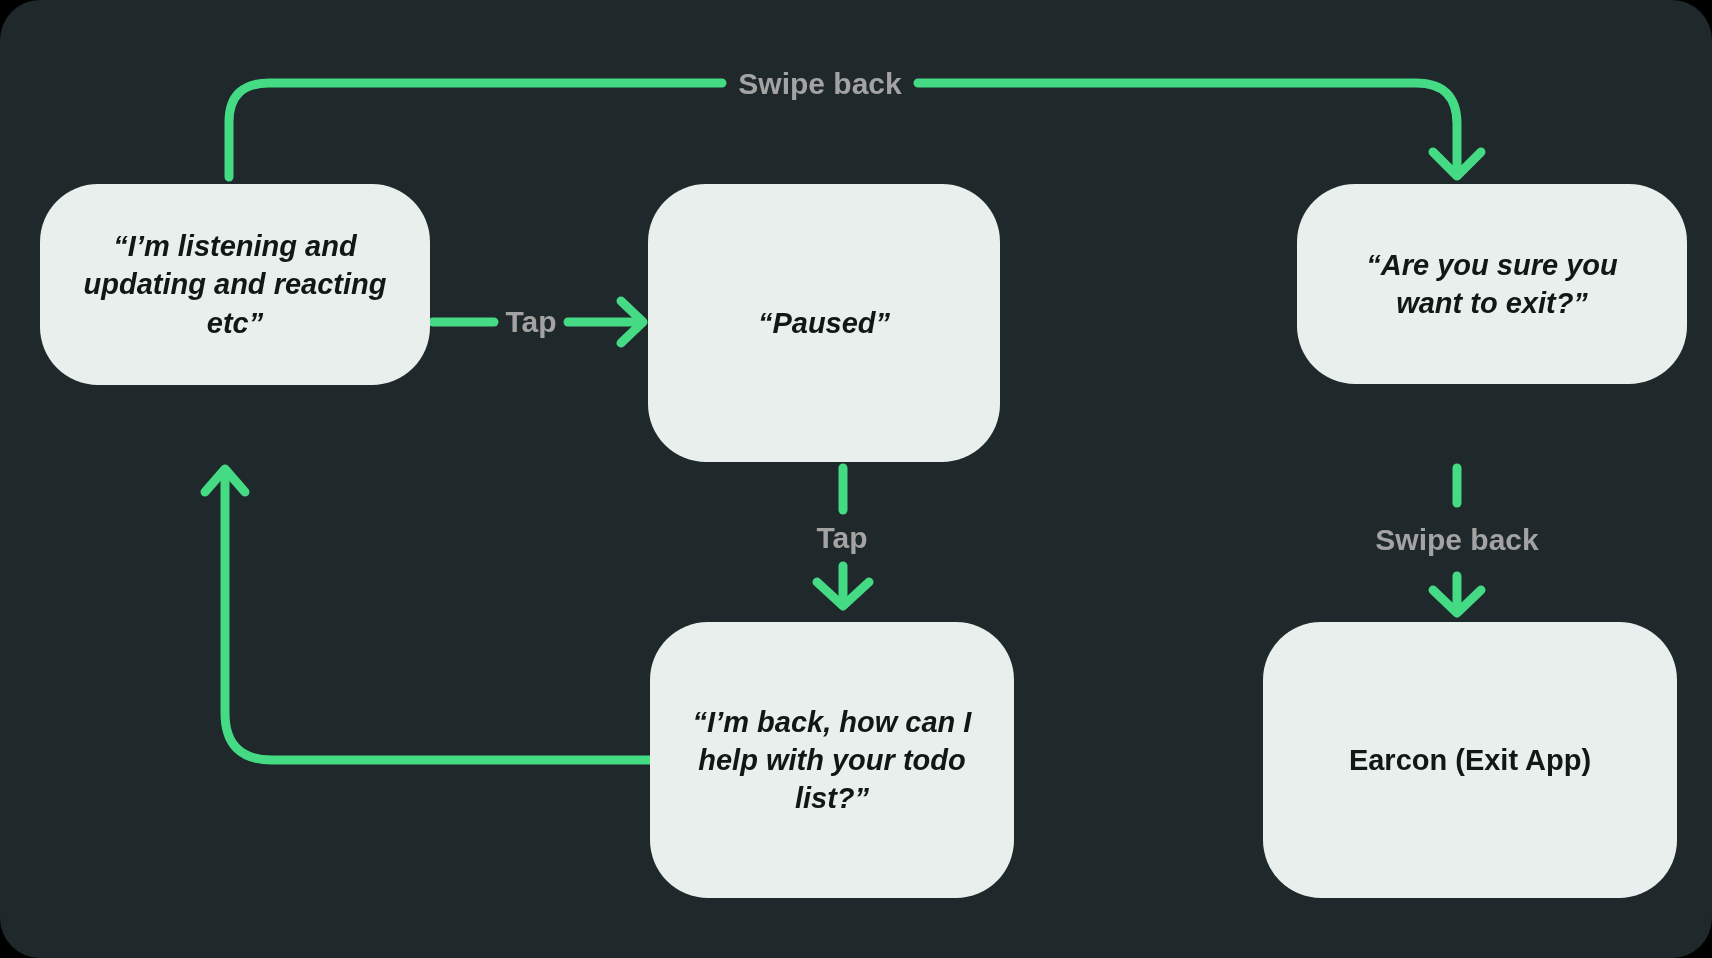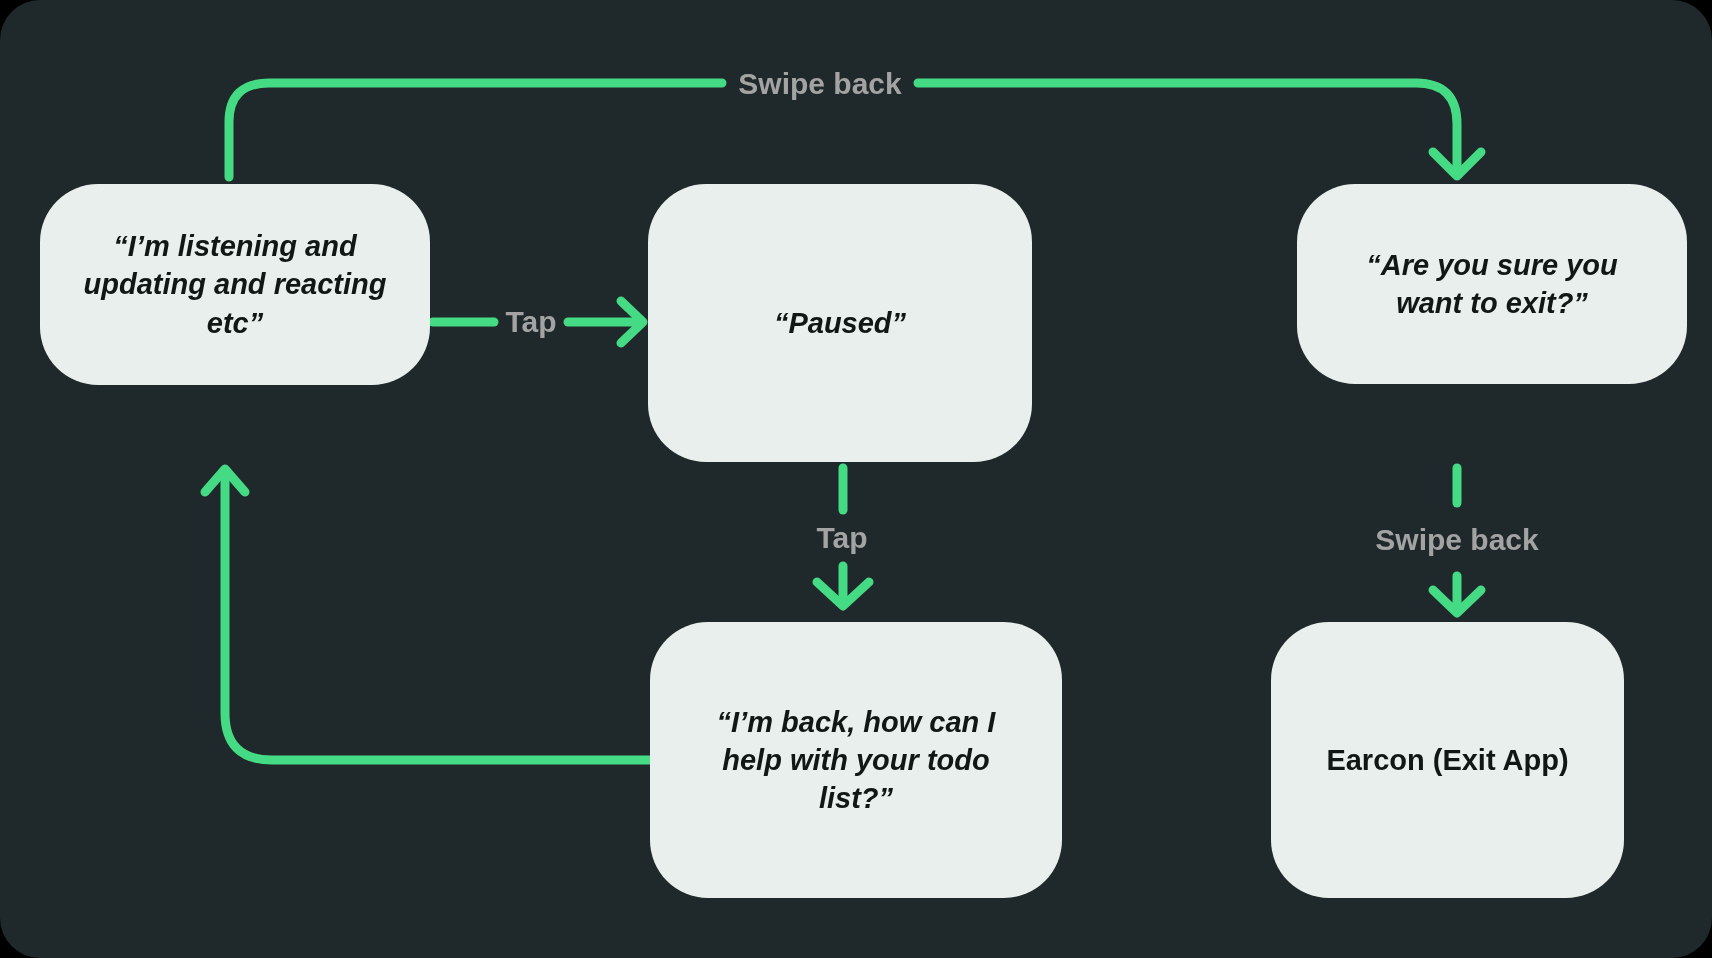--- a/index.html
+++ b/index.html
@@ -42,27 +42,27 @@
     text-align: center;
     color: #101715;
     font-size: 29px;
     font-weight: bold;
     line-height: 1.32;
   }
   .node .node-label { display: block; }
   .node.quote { font-style: italic; }
   .node-listening      { left: 40px;   top: 184px; width: 390px; height: 201px; }
   .node-listening .node-label { max-width: 340px; }
-  .node-paused         { left: 648px;  top: 184px; width: 384px; height: 278px; }
+  .node-paused         { left: 648px;  top: 184px; width: 352px; height: 278px; }
   .node-paused .node-label { max-width: 330px; }
   .node-confirm-exit   { left: 1263px; top: 184px; width: 390px; height: 200px; margin-left: 34px; }
   .node-confirm-exit .node-label { max-width: 300px; }
-  .node-back           { left: 650px;  top: 622px; width: 412px; height: 276px; }
+  .node-back           { left: 650px;  top: 622px; width: 364px; height: 276px; }
   .node-back .node-label { max-width: 330px; }
-  .node-earcon         { left: 1263px; top: 622px; width: 353px; height: 276px; margin-left: 8px; }
+  .node-earcon         { left: 1263px; top: 622px; width: 414px; height: 276px; }
   .node-earcon .node-label { max-width: 340px; }
   .edge-label {
     position: absolute;
     transform: translate(-50%, -50%);
     color: #a3a3a3;
     font-size: 30px;
     font-weight: bold;
     white-space: nowrap;
   }
   .label-swipe-back-top { left: 820px;  top: 84px;  }

